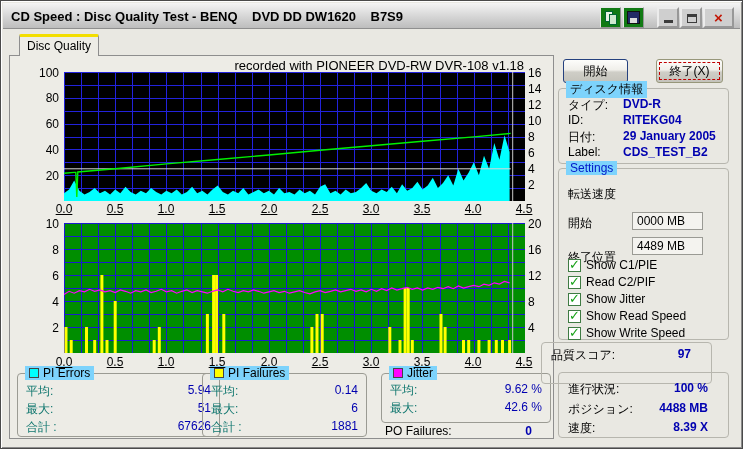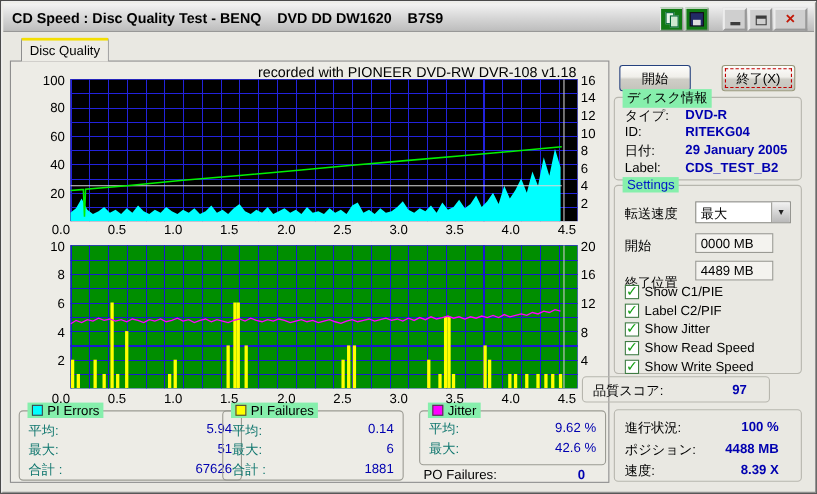--- a/index.html
+++ b/index.html
@@ -26,24 +26,24 @@
   .chart-hdr{position:absolute;left:200px;top:57px;width:323px;font-size:13px;color:#000;text-align:right;z-index:4;}
   .plot{position:absolute;z-index:4;}
   .plot-top{background-color:#000;
     background-image:repeating-linear-gradient(to right,#2222DC 0 1px,transparent 1px 17.07px),
                      repeating-linear-gradient(to bottom,#2222DC 0 1px,transparent 1px 12.9px);}
   .plot-bot{background-color:#008E00;
     background-image:repeating-linear-gradient(to right,#1b1bd0 0 1px,transparent 1px 17.07px),
                      repeating-linear-gradient(to bottom,#1b1bd0 0 1px,transparent 1px 13px);}
   .tl{position:absolute;font-size:12px;color:#000;z-index:5;}
   .tl.r{text-align:right;}
-  .tl.c{}
+  .tl.c{text-align:center;text-decoration:underline;}
   .group{position:absolute;border:1px solid #b7b6ae;border-radius:4px;z-index:4;}
   .statbox{border-color:#9b9b93;}
-  .gtitle{position:absolute;top:-8px;left:7px;background:#86efac;padding:0 4px;font-size:12px;color:#000;display:flex;align-items:center;gap:4px;white-space:nowrap;}
+  .gtitle{position:absolute;top:-8px;left:7px;background:#7dd3fc;padding:0 4px;font-size:12px;color:#000;display:flex;align-items:center;gap:4px;white-space:nowrap;}
   .gtitle.blue{color:#0017C8;}
   .swatch{display:inline-block;width:10px;height:10px;border:1px solid #444;}
   .srow{position:absolute;left:8px;right:8px;display:flex;justify-content:space-between;font-size:12px;}
   .srow .lab{color:#0f766e;}
   .srow .val{color:#0000B0;}
   .btn{position:absolute;font-size:12px;color:#000;text-align:center;border:1px solid #25417e;border-radius:3px;
        background:linear-gradient(180deg,#FDFDFB 0%,#F0EFEA 45%,#CfCEC7 55%,#C4C3BB 100%);z-index:4;}
   .btn.focus{border:1px solid #97977a;outline:1px dashed #C00000;outline-offset:-4px;}
   .slbl{position:absolute;font-size:12px;color:#000;white-space:nowrap;}
   .sval{color:#0000B0;font-weight:bold;}
@@ -243,39 +243,35 @@
     <span class="slbl sval" style="left:64px;top:24px">RITEKG04</span>
     <span class="slbl" style="left:9px;top:40px">日付:</span>
     <span class="slbl sval" style="left:64px;top:40px">29 January 2005</span>
     <span class="slbl" style="left:9px;top:56px">Label:</span>
     <span class="slbl sval" style="left:64px;top:56px">CDS_TEST_B2</span>
   </div>
 
   <div class="group" style="left:557px;top:167px;width:171px;height:172px">
     <span class="gtitle blue">Settings</span>
     <span class="slbl" style="left:9px;top:17px">転送速度</span>
-    <div class="combo" style="left:73px;top:14px;width:87px;height:20px">
-      <span class="cval">最大</span>
-      <span class="cbtn">▼</span>
-    </div>
     <span class="slbl" style="left:9px;top:46px">開始</span>
     <div class="tinput" style="left:73px;top:43px;width:71px;height:18px">0000 MB</div>
     <span class="slbl" style="left:9px;top:80px">終了位置</span>
     <div class="tinput" style="left:73px;top:68px;width:71px;height:18px">4489 MB</div>
     <div class="cbrow" style="left:9px;top:89px">
       <span class="cbox">
           <span class="ck" style="visibility: visible;">✓</span>
         </span>
       <span class="cblbl">Show C1/PIE</span>
     </div>
     <div class="cbrow" style="left:9px;top:106px">
       <span class="cbox">
           <span class="ck" style="visibility: visible;">✓</span>
         </span>
-      <span class="cblbl">Label C2/PIF</span>
+      <span class="cblbl">Read C2/PIF</span>
     </div>
     <div class="cbrow" style="left:9px;top:123px">
       <span class="cbox">
           <span class="ck" style="visibility: visible;">✓</span>
         </span>
       <span class="cblbl">Show Jitter</span>
     </div>
     <div class="cbrow" style="left:9px;top:140px">
       <span class="cbox">
           <span class="ck" style="visibility: visible;">✓</span>
@@ -283,21 +279,21 @@
       <span class="cblbl">Show Read Speed</span>
     </div>
     <div class="cbrow" style="left:9px;top:157px">
       <span class="cbox">
           <span class="ck" style="visibility: visible;">✓</span>
         </span>
       <span class="cblbl">Show Write Speed</span>
     </div>
   </div>
 
-  <div class="group" style="left:528px;top:341px;width:171px;height:24px">
+  <div class="group" style="left:540px;top:341px;width:171px;height:42px">
     <span class="slbl" style="left:9px;top:4px">品質スコア:</span>
     <span class="slbl sval" style="right:20px;top:4px">97</span>
   </div>
 
   <div class="group" style="left:557px;top:371px;width:171px;height:66px">
     <span class="slbl" style="left:9px;top:8px">進行状況:</span>
     <span class="slbl sval" style="right:20px;top:8px">100 %</span>
     <span class="slbl" style="left:9px;top:28px">ポジション:</span>
     <span class="slbl sval" style="right:20px;top:28px">4488 MB</span>
     <span class="slbl" style="left:9px;top:47px">速度:</span>

